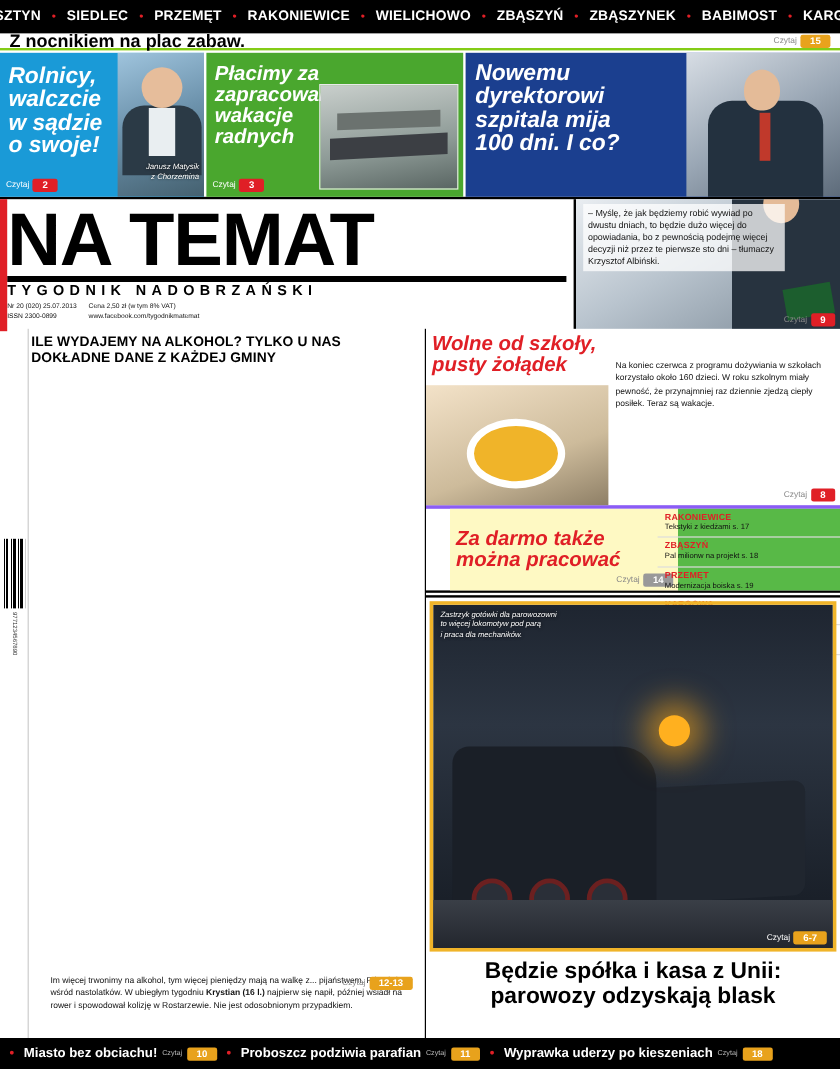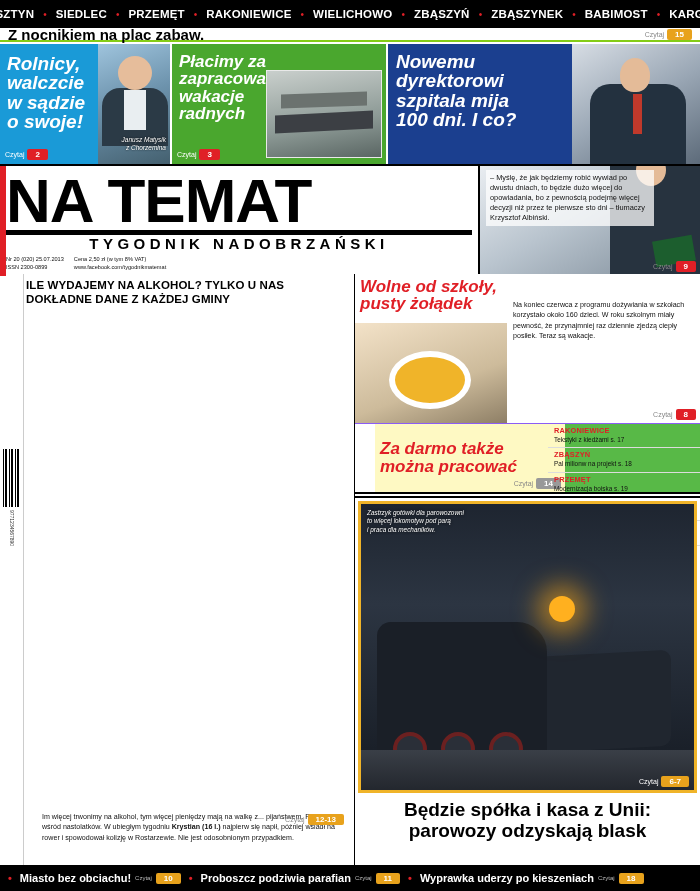--- a/index.html
+++ b/index.html
@@ -118,22 +118,22 @@
     width: 480px; position: relative; padding: 4px 6px 0 6px;
     border-right: 2px solid #000;
   }
   .mast-title {
     font-family: "Liberation Sans", sans-serif;
     font-weight: bold; font-size: 62px; letter-spacing: -1px;
     line-height: .92; color: #000; margin-top: 2px;
   }
   .mast-rule { height: 5px; background: #000; margin: 1px 0 2px 0; }
   .mast-sub {
-    font-weight: bold; font-size: 15px; letter-spacing: 4.5px;
-    text-align: center; margin-top: -2px;
+    font-weight: bold; font-size: 12px; letter-spacing: 4.5px;
+    text-align: left; margin-top: -2px;
   }
   .mast-meta {
     display: flex; gap: 10px; font-size: 5.6px; color: #111;
     margin-top: 4px; line-height: 1.35;
   }
   .redslab {
     position: absolute; left: 0; top: 0; width: 6px; height: 110px; background: #e01f26;
   }
   .mastright {
     flex: 1; position: relative;
@@ -194,21 +194,21 @@
   }
   .leadtxt .bold { font-weight: bold; }
   .leadczytaj {
     position: absolute; right: 10px; bottom: 74px;
     display: flex; gap: 3px; align-items: center;
   }
 
   
   .rightcol { flex: 1; border-left: 1px solid #000; padding: 0; position: relative; }
 
-  .soup { display: flex; height: 150px; border-bottom: 1px solid #8b5cf6; }
+  .soup { display: flex; height: 150px; border-bottom: 3px solid #8b5cf6; }
   .soup-left { width: 152px; position: relative; }
   .soup-head {
     font-weight: bold; font-style: italic; font-size: 17px; color: #e01f26;
     line-height: 1.02; padding: 4px 4px 2px 5px;
   }
   .soup-photo {
     position: absolute; left: 0; bottom: 0; width: 152px; height: 100px;
     background: linear-gradient(160deg,#f3e2c8 0%,#cdbb9b 60%,#8e7f66 100%);
     overflow: hidden;
   }

